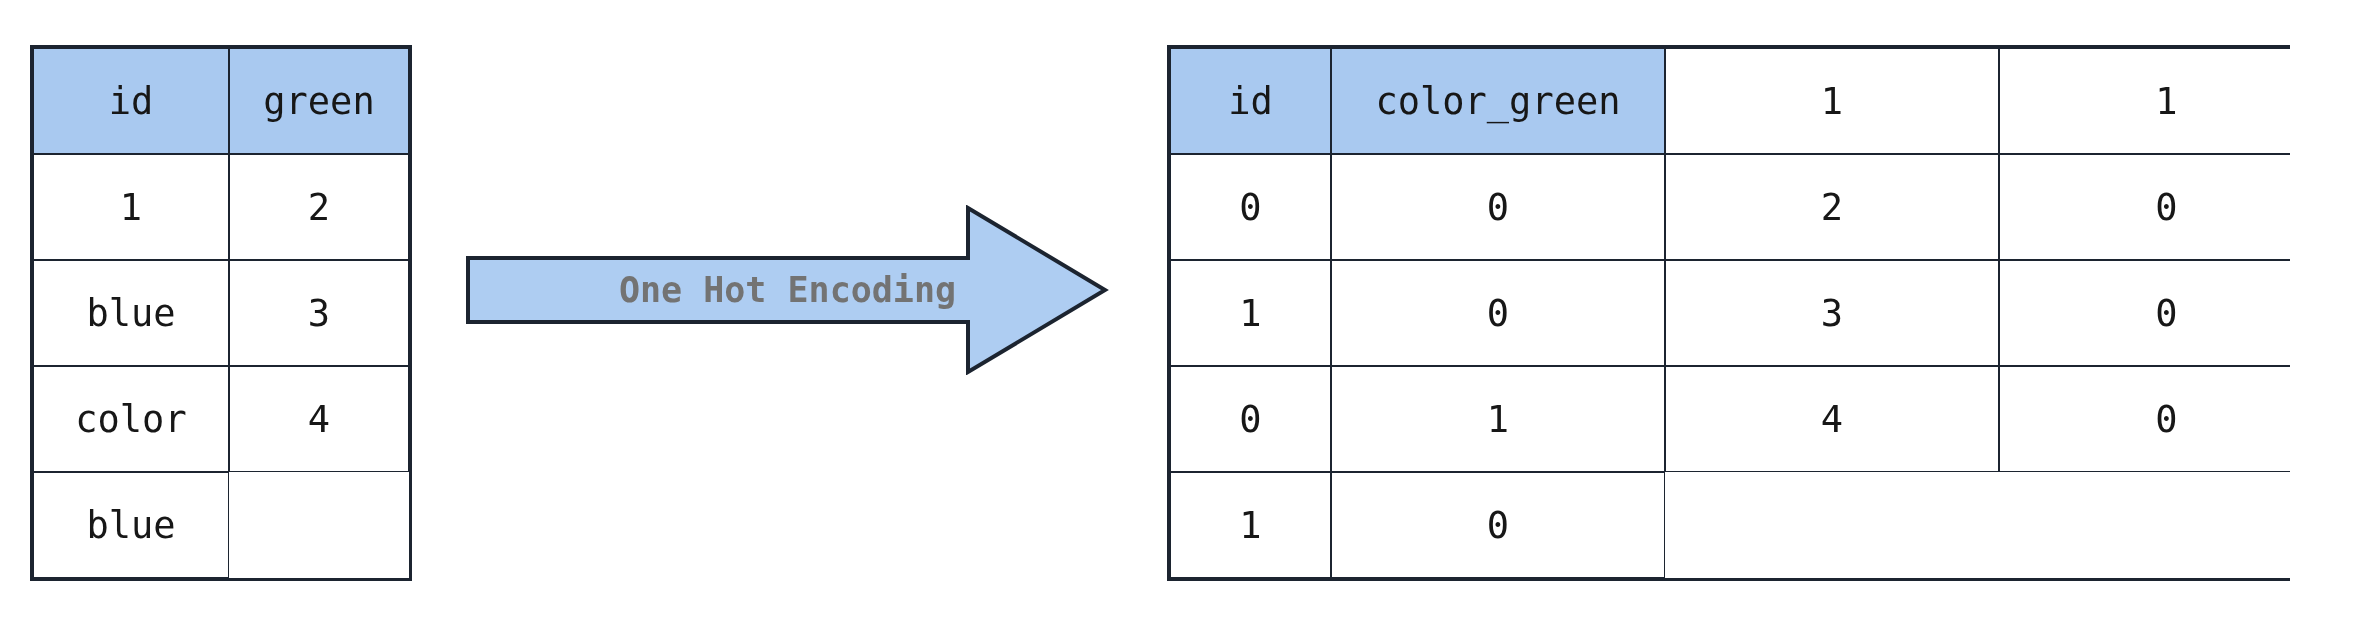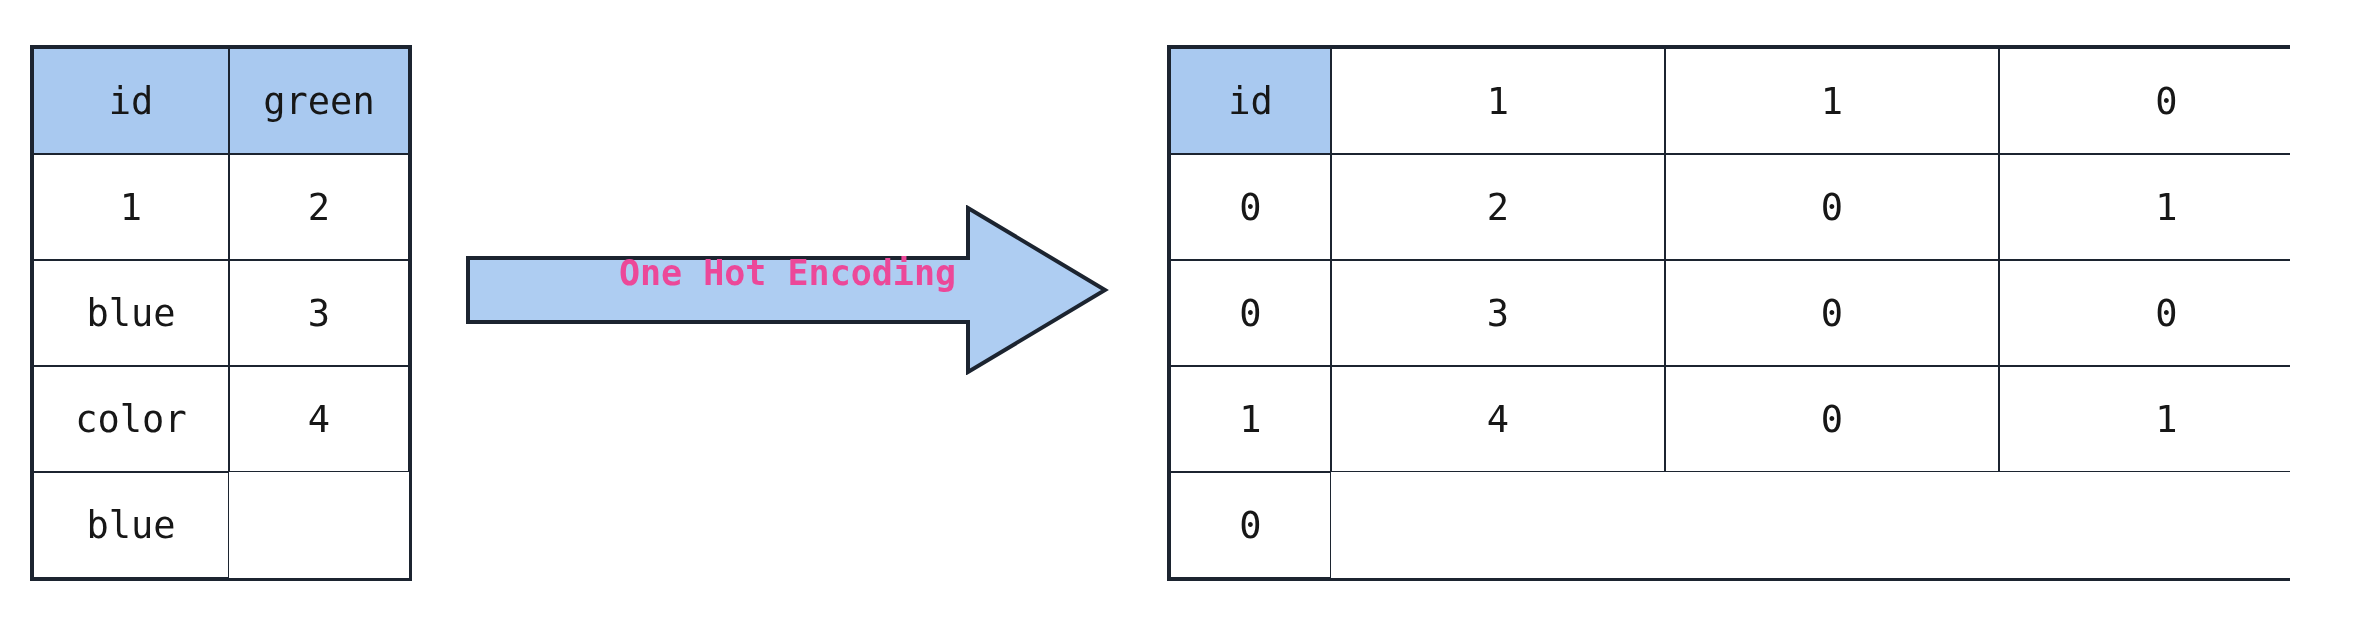--- a/index.html
+++ b/index.html
@@ -54,28 +54,28 @@
     width: 645px; height: 170px;
   }
   #arrow-svg polygon {
     fill: var(--arrow-fill);
     stroke: var(--border);
     stroke-width: 4;
     stroke-linejoin: miter;
   }
   #arrow-label {
     position: absolute;
-    left: 465px; top: 241px;
+    left: 465px; top: 258px;
     width: 645px; height: 64px;
     display: flex;
     align-items: center;
     justify-content: center;
     font-size: 35px;
     font-weight: bold;
-    color: #ec4899;
+    color: #737373;
   }
 </style>
 </head>
 <body>
 
 <div id="stage">
 
   <div id="left-table" class="tbl">
     <div class="cell hdr">id</div>
     <div class="cell hdr">green</div>
@@ -92,20 +92,21 @@
     <div class="cell">blue</div>
   </div>
 
   <svg id="arrow-svg" viewBox="0 0 645 170" aria-hidden="true">
     <polygon points="3,53 503,53 503,3 640,85 503,167 503,117 3,117"></polygon>
   </svg>
   <div id="arrow-label">One Hot Encoding</div>
 
   <div id="right-table" class="tbl">
     <div class="cell hdr">id</div>
+    <div class="cell hdr">color_green</div>
 
     <div class="cell">1</div>
     <div class="cell">1</div>
     <div class="cell">0</div>
     <div class="cell">0</div>
 
     <div class="cell">2</div>
     <div class="cell">0</div>
     <div class="cell">1</div>
     <div class="cell">0</div>

